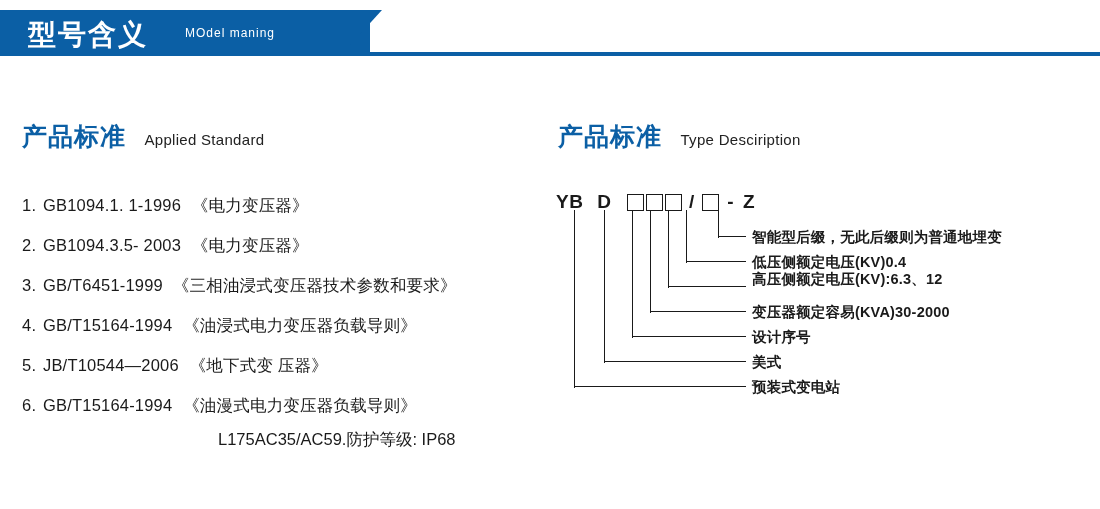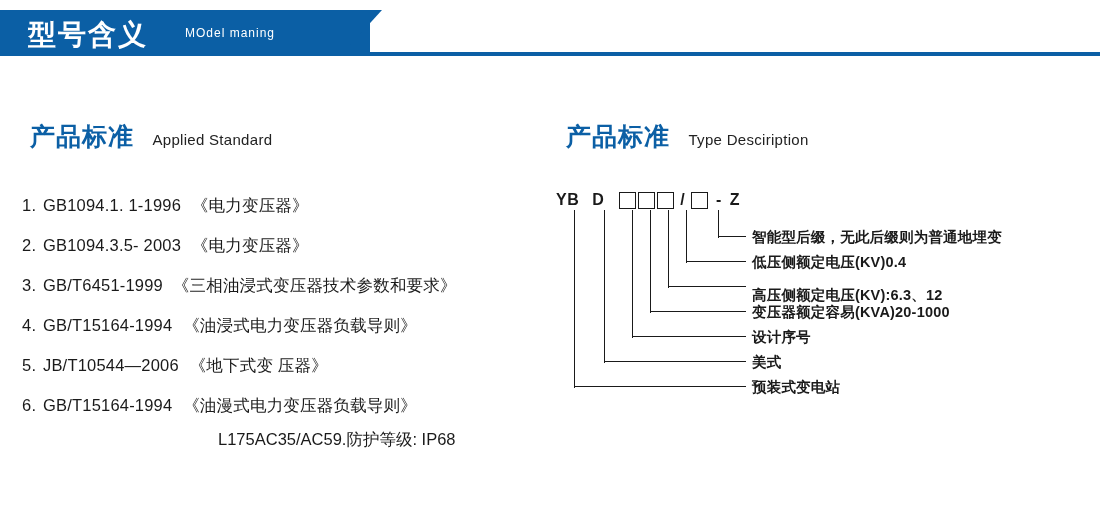--- a/index.html
+++ b/index.html
@@ -58,21 +58,20 @@
     left: 185px; top: 16px;
     font-size: 12px;
     color: #ffffff;
     letter-spacing: 1px;
   }
 
   
   .sec-head {
     position: absolute;
     white-space: nowrap;
-    margin-left: 8px;
   }
   .sec-head .cn {
     font-size: 25px;
     font-weight: bold;
     color: #0b5fa5;
     letter-spacing: 1px;
   }
   .sec-head .en {
     font-size: 15px;
     color: #222;
@@ -109,21 +108,21 @@
   #type-diagram {
     position: absolute;
     left: 556px;
     top: 190px;
     width: 540px;
     height: 260px;
   }
   .code-row {
     position: absolute;
     left: 0; top: 0;
-    font-size: 16px;
+    font-size: 19px;
     font-weight: bold;
     letter-spacing: 0.5px;
     white-space: nowrap;
   }
   .code-row .cell {
     display: inline-block;
     vertical-align: middle;
   }
   .code-box {
     display: inline-block;
@@ -234,18 +233,18 @@
   <div class="leader h-line" style="left:76px; top:146px; width:114px;"></div>
 
   <div class="leader v-line" style="left:48px; top:20px; height:153px;"></div>
   <div class="leader h-line" style="left:48px; top:171px; width:142px;"></div>
 
   <div class="leader v-line" style="left:18px; top:20px; height:178px;"></div>
   <div class="leader h-line" style="left:18px; top:196px; width:172px;"></div>
 
   <div class="label" style="left:196px; top:38px;">智能型后缀，无此后缀则为普通地埋变</div>
   <div class="label" style="left:196px; top:63px;">低压侧额定电压(KV)0.4</div>
-  <div class="label" style="left:196px; top:96px;">高压侧额定电压(KV):6.3、12</div>
-  <div class="label" style="left:196px; top:113px;">变压器额定容易(KVA)20-1000</div>
+  <div class="label" style="left:196px; top:80px;">高压侧额定电压(KV):6.3、12</div>
+  <div class="label" style="left:196px; top:113px;">变压器额定容易(KVA)30-2000</div>
   <div class="label" style="left:196px; top:138px;">设计序号</div>
   <div class="label" style="left:196px; top:163px;">美式</div>
   <div class="label" style="left:196px; top:188px;">预装式变电站</div>
 </div>
 
 </body></html>

